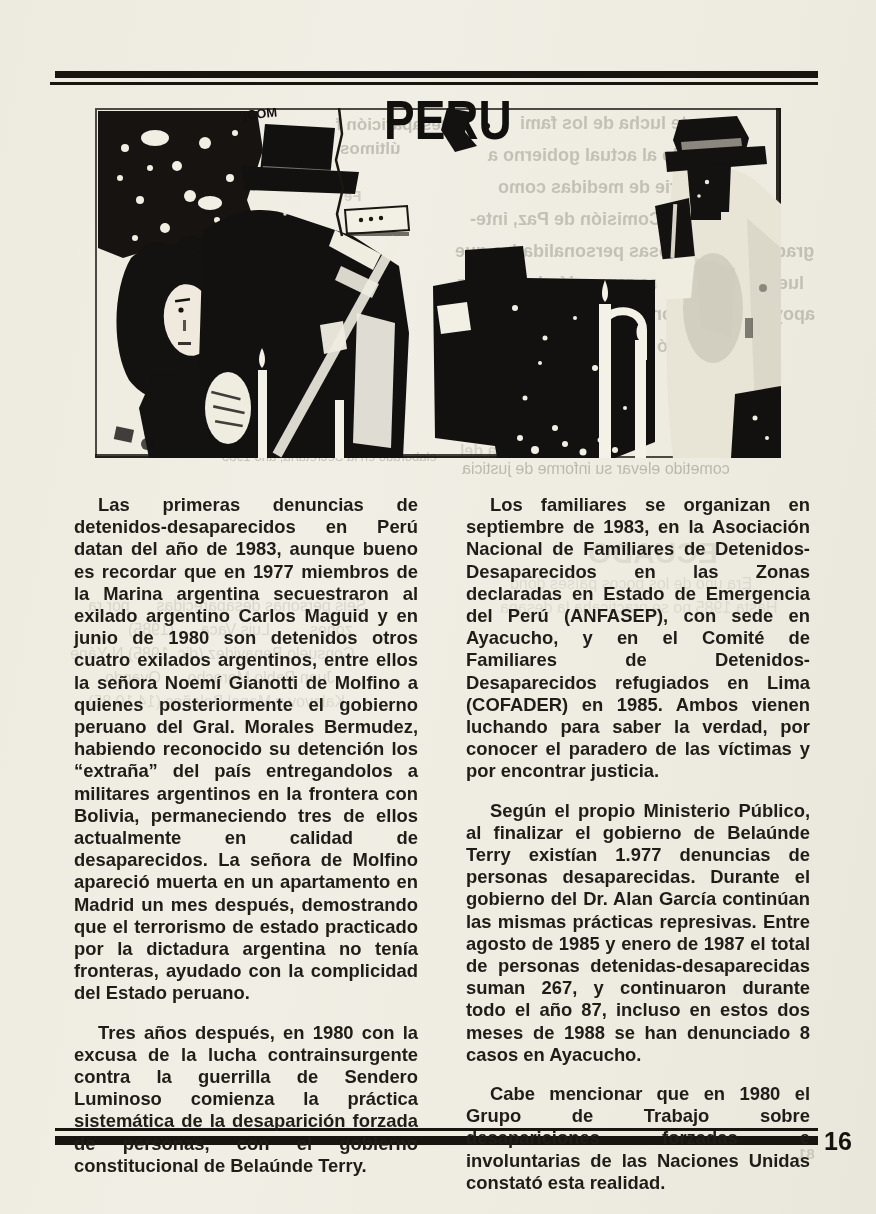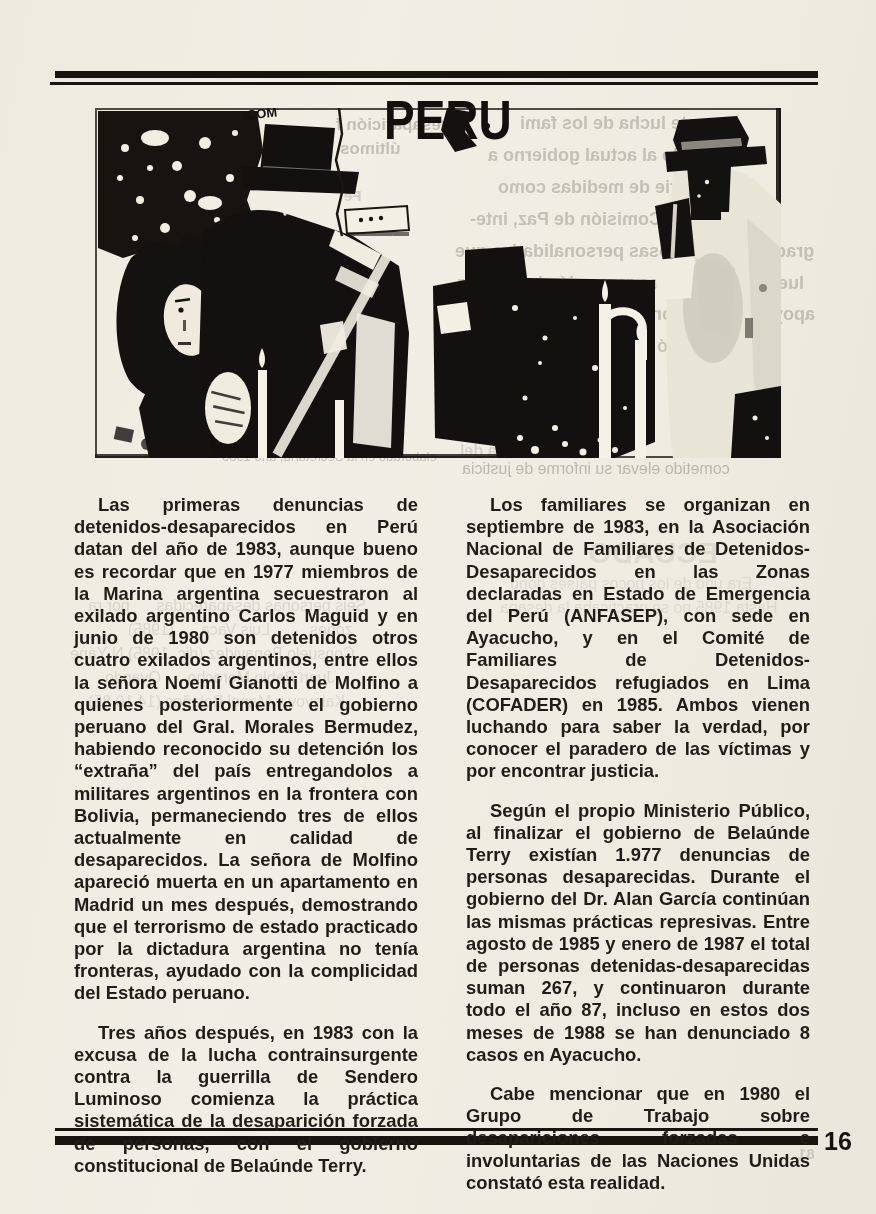--- a/index.html
+++ b/index.html
@@ -205,21 +205,21 @@
       <rect x="650" y="210" width="8" height="20" fill="#131110" opacity="0.5"></rect>
       <circle cx="668" cy="180" r="4" fill="#131110" opacity="0.4"></circle>
     </g>
 
     <text x="148" y="12" font-size="13" font-weight="bold" fill="#131110" transform="rotate(-6 148 12)" font-family="Liberation Sans, sans-serif">¡COM</text>
   </svg>
 
   <div class="columns">
     <div class="col">
       <p>Las primeras denuncias de detenidos-desaparecidos en Perú datan del año de 1983, aunque bueno es recordar que en 1977 miembros de la Marina argentina secuestraron al exilado argentino Carlos Maguid y en junio de 1980 son detenidos otros cuatro exilados argentinos, entre ellos la señora Noemí Gianotti de Molfino a quienes posteriormente el gobierno peruano del Gral. Morales Bermudez, habiendo reconocido su detención los “extraña” del país entregandolos a militares argentinos en la frontera con Bolivia, permaneciendo tres de ellos actualmente en calidad de desaparecidos. La señora de Molfino apareció muerta en un apartamento en Madrid un mes después, demostrando que el terrorismo de estado practicado por la dictadura argentina no tenía fronteras, ayudado con la complicidad del Estado peruano.</p>
-      <p>Tres años después, en 1983 con la excusa de la lucha contrainsurgente contra la guerrilla de Sendero Luminoso comienza la práctica sistemática de la desaparición forzada de personas, con el gobierno constitucional de Belaúnde Terry.</p>
+      <p>Tres años después, en 1980 con la excusa de la lucha contrainsurgente contra la guerrilla de Sendero Luminoso comienza la práctica sistemática de la desaparición forzada de personas, con el gobierno constitucional de Belaúnde Terry.</p>
     </div>
     <div class="col">
       <p>Los familiares se organizan en septiembre de 1983, en la Asociación Nacional de Familiares de Detenidos-Desaparecidos en las Zonas declaradas en Estado de Emergencia del Perú (ANFASEP), con sede en Ayacucho, y en el Comité de Familiares de Detenidos-Desaparecidos refugiados en Lima (COFADER) en 1985. Ambos vienen luchando para saber la verdad, por conocer el paradero de las víctimas y por encontrar justicia.</p>
       <p>Según el propio Ministerio Público, al finalizar el gobierno de Belaúnde Terry existían 1.977 denuncias de personas desaparecidas. Durante el gobierno del Dr. Alan García continúan las mismas prácticas represivas. Entre agosto de 1985 y enero de 1987 el total de personas detenidas-desaparecidas suman 267, y continuaron durante todo el año 87, incluso en estos dos meses de 1988 se han denunciado 8 casos en Ayacucho.</p>
       <p>Cabe mencionar que en 1980 el Grupo de Trabajo sobre desapariciones forzadas e involuntarias de las Naciones Unidas constató esta realidad.</p>
     </div>
   </div>
 
   <div class="rule rule-bot-thin"></div>
   <div class="rule rule-bot-thick"></div>

